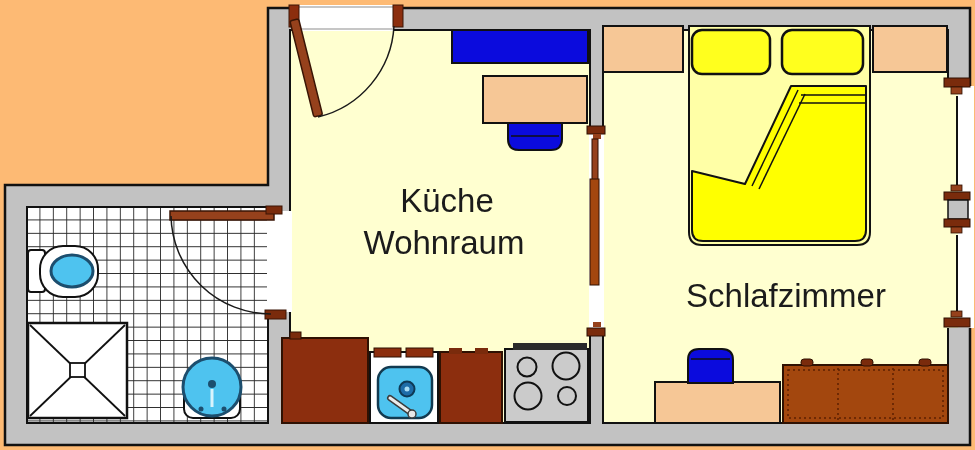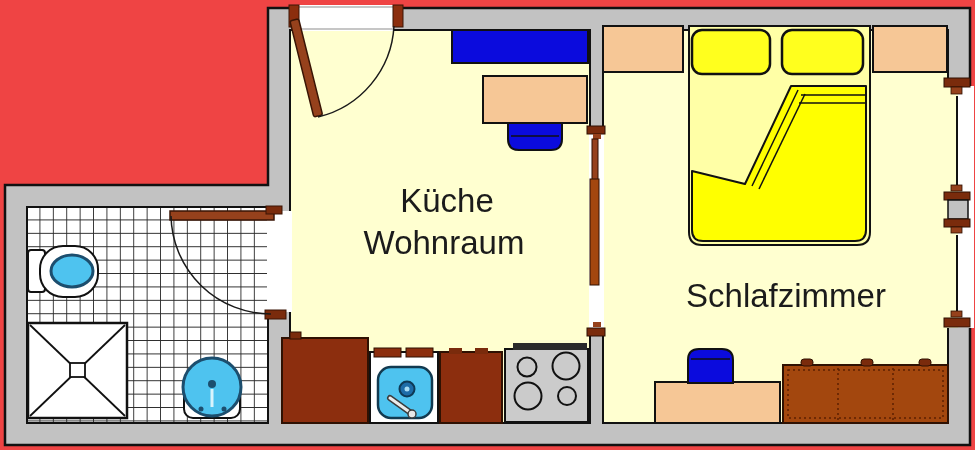--- a/index.html
+++ b/index.html
@@ -1,17 +1,17 @@
 <!DOCTYPE html>
 <html style="--c-wall: #C2C2C2; --c-floor: #FFFFD0; --c-tile-line: #2A2A2A; --c-furniture-blue: #0B0BDD; --c-fixture-cyan: #4EC3EF; --c-fixture-cyan-stroke: #1C4E6E; --c-counter-brown: #8C2E0E; --c-door-brown: #96411C; --c-cap-brown: #7A2B0C; --c-wardrobe-brown: #A3470E; --c-bed-yellow: #FFFF00; --c-pillow-yellow: #FFFF1E; --c-bed-pale: #FFFFA6; --c-furniture-peach: #F6C796; --c-stove-gray: #CBCBCB; --c-outline: #111111;"><head>
 <meta charset="utf-8">
 <title>Floor Plan</title>
 <style>
   html,body{margin:0;padding:0;background:#fff;}
-  #canvas{position:relative;width:975px;height:450px;background:#ef4444;overflow:hidden;}
+  #canvas{position:relative;width:975px;height:450px;background:#fdba74;overflow:hidden;}
   svg{position:absolute;top:0;left:0;}
   .wall{fill:var(--c-wall,#C2C2C2);}
   .floor{fill:var(--c-floor,#FFFFD0);}
   .blue{fill:var(--c-furniture-blue,#0B0BDD);}
   .cyan{fill:var(--c-fixture-cyan,#4EC3EF);}
   .peach{fill:var(--c-furniture-peach,#F6C796);}
   .duvet{fill:var(--c-bed-yellow,#FFFF00);}
   .pillow{fill:var(--c-pillow-yellow,#FFFF1E);}
   .bedpale{fill:var(--c-bed-pale,#FFFFA6);}
   .stove{fill:var(--c-stove-gray,#CBCBCB);}

